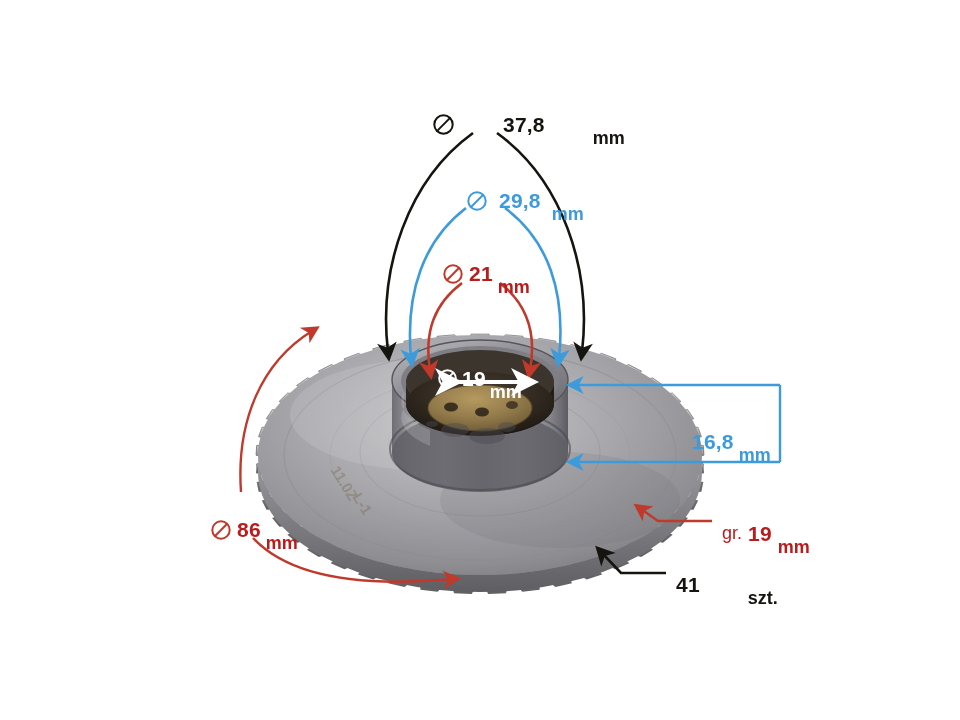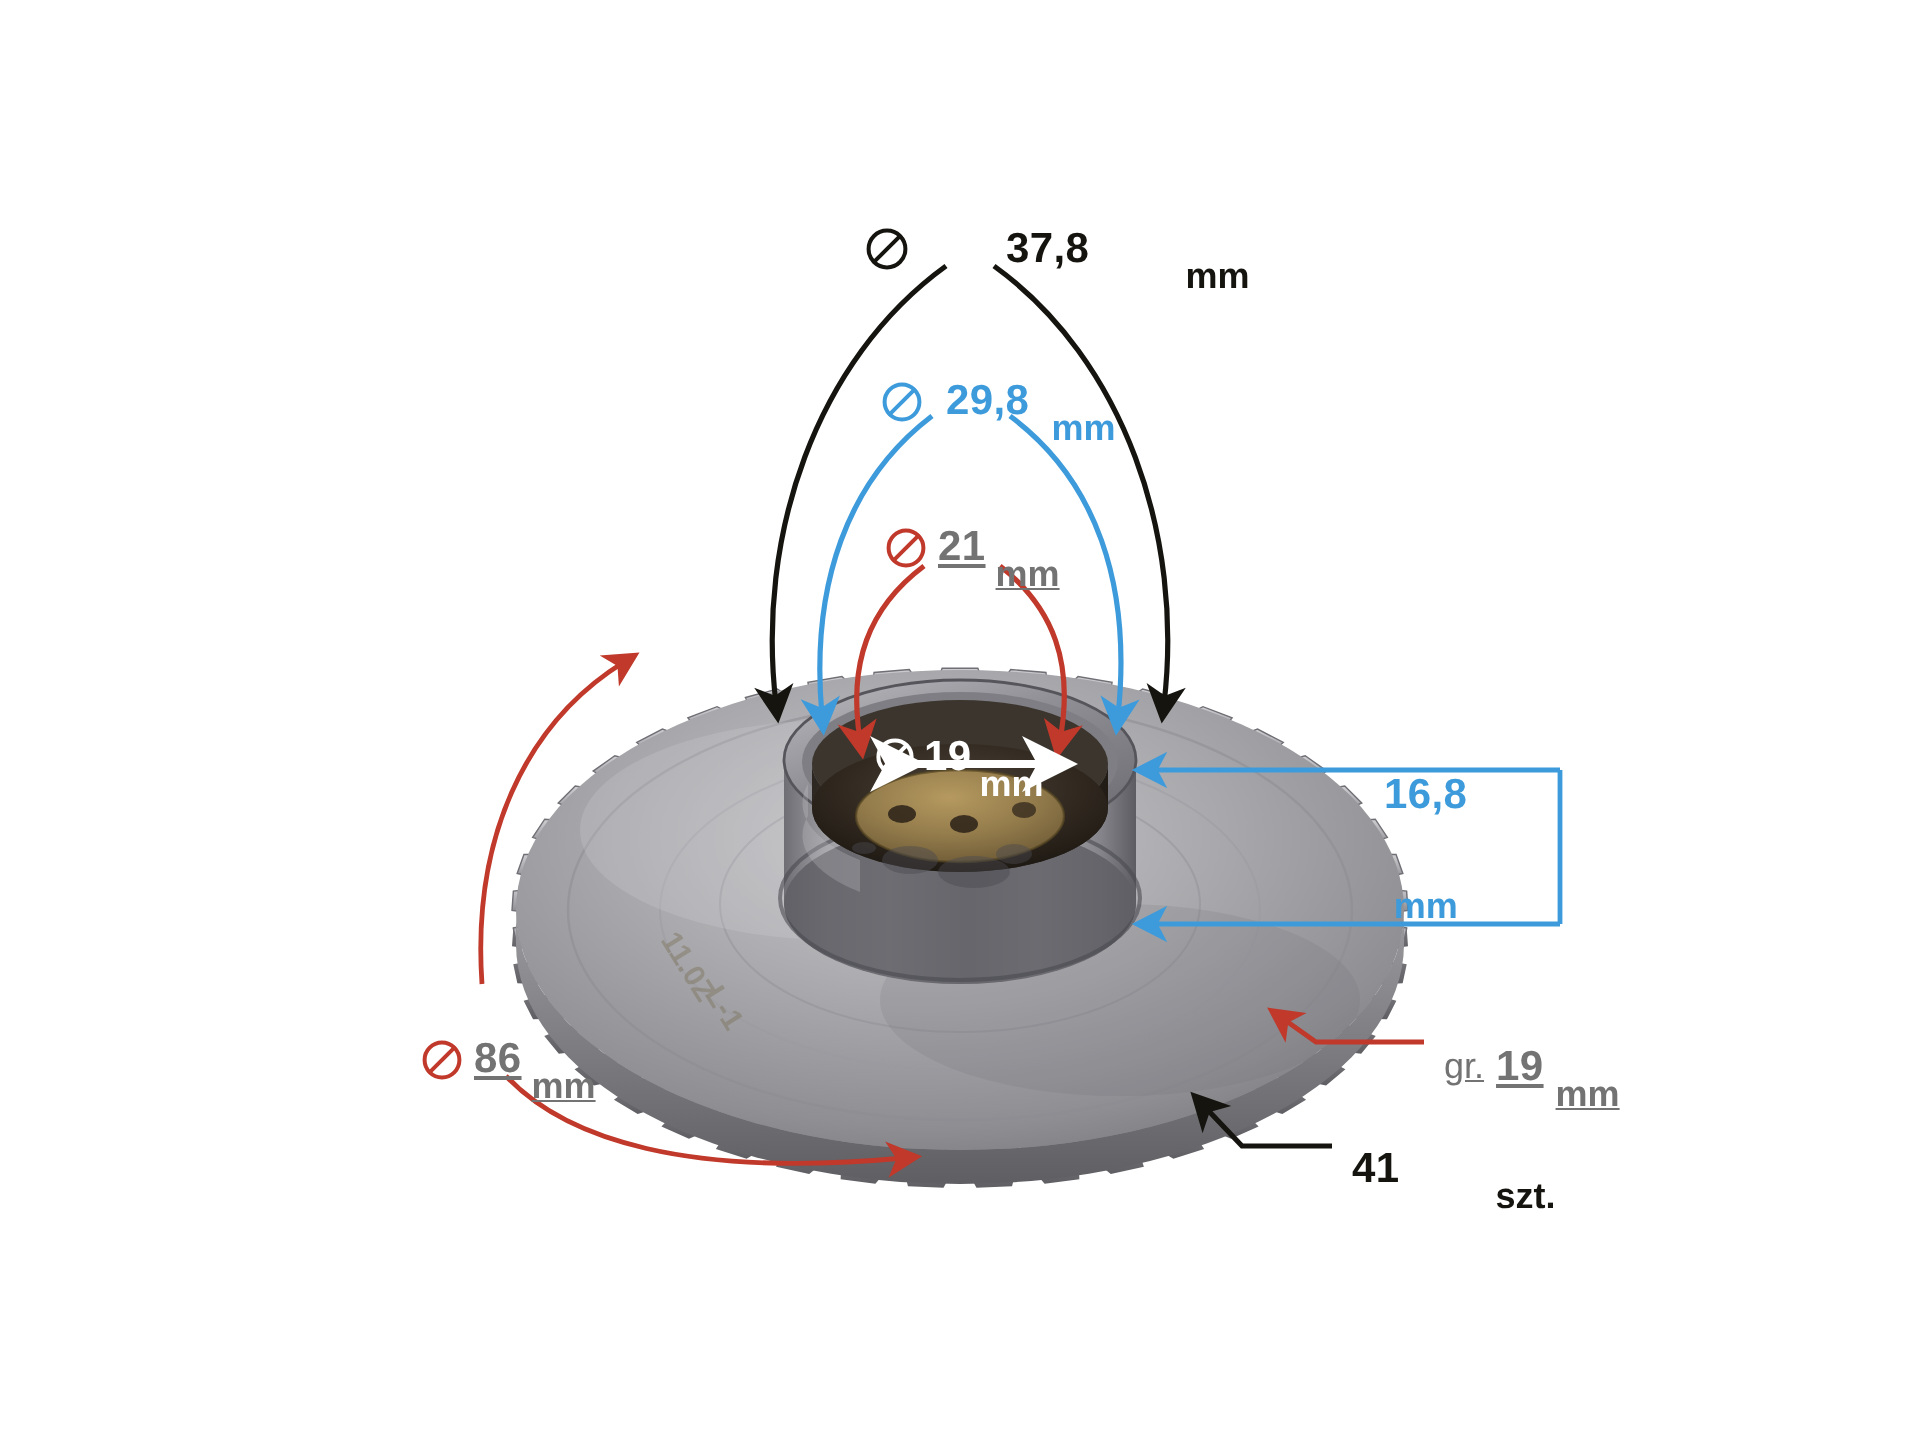--- a/index.html
+++ b/index.html
@@ -9,21 +9,21 @@
     overflow:hidden;position:relative;
   }
   #stage{position:absolute;left:0;top:0;width:960px;height:720px;}
   svg.layer{position:absolute;left:0;top:0;width:960px;height:720px;overflow:visible;}
   .lbl{position:absolute;white-space:nowrap;display:flex;align-items:center;gap:5px;}
   .num{font-weight:bold;font-size:21px;letter-spacing:.2px;}
   .unit{font-weight:bold;font-size:18px;margin-top:28px;}
   .pre{font-weight:normal;font-size:18px;}
   .c-black{color:#15140f;gap:48px;}
   .c-blue{color:#3d9bdc;}
-  .c-red{color:#737373;text-decoration:underline;}
+  .c-red{color:#b91c1c;}
   .c-white{color:#ffffff;}
   .dia{display:inline-block;flex:0 0 auto;}
 </style>
 </head>
 <body>
 
 <div id="stage">
 
   <svg class="layer" viewBox="0 0 960 720">
     <defs>
@@ -252,21 +252,21 @@
 
   <div class="lbl c-black" style="left:432px;top:100px;">
     <svg class="dia" width="23" height="23" viewBox="0 0 23 23">
       <ellipse cx="11.5" cy="11.5" rx="9.2" ry="9.2" fill="none" stroke="#15140f" stroke-width="2"></ellipse>
       <line x1="4.4" x2="18.6" y1="18.6" y2="4.4" stroke="#15140f" stroke-width="2"></line>
     </svg>
     <span class="num">37,8</span>
     <span class="unit">mm</span>
   </div>
 
-  <div class="lbl c-blue" style="left:440px;top:176px;gap:11px;">
+  <div class="lbl c-blue" style="left:466px;top:176px;gap:11px;">
     <svg class="dia" width="22" height="22" viewBox="0 0 22 22">
       <ellipse cx="11" cy="11" rx="8.7" ry="8.7" fill="none" stroke="#3d9bdc" stroke-width="2"></ellipse>
       <line x1="4.3" x2="17.7" y1="17.7" y2="4.3" stroke="#3d9bdc" stroke-width="2"></line>
     </svg>
     <span class="num">29,8</span>
     <span class="unit">mm</span>
   </div>
 
   <div class="lbl c-red" style="left:442px;top:249px;">
     <svg class="dia" width="22" height="22" viewBox="0 0 22 22">
@@ -279,21 +279,21 @@
 
   <div class="lbl c-white" style="left:437px;top:354px;gap:4px;">
     <svg class="dia" width="21" height="21" viewBox="0 0 21 21">
       <ellipse cx="10.5" cy="10.5" rx="8.3" ry="8.3" fill="none" stroke="#ffffff" stroke-width="2"></ellipse>
       <line x1="4.1" x2="16.9" y1="16.9" y2="4.1" stroke="#ffffff" stroke-width="2"></line>
     </svg>
     <span class="num">19</span>
     <span class="unit">mm</span>
   </div>
 
-  <div class="lbl c-blue" style="left:692px;top:386px;flex-direction:column;">
+  <div class="lbl c-blue" style="left:692px;top:417px;">
     <span class="num">16,8</span>
     <span class="unit">mm</span>
   </div>
 
   <div class="lbl c-red" style="left:210px;top:505px;">
     <svg class="dia" width="22" height="22" viewBox="0 0 22 22">
       <ellipse cx="11" cy="11" rx="8.7" ry="8.7" fill="none" stroke="#c0392b" stroke-width="2"></ellipse>
       <line x1="4.3" x2="17.7" y1="17.7" y2="4.3" stroke="#c0392b" stroke-width="2"></line>
     </svg>
     <span class="num">86</span>

